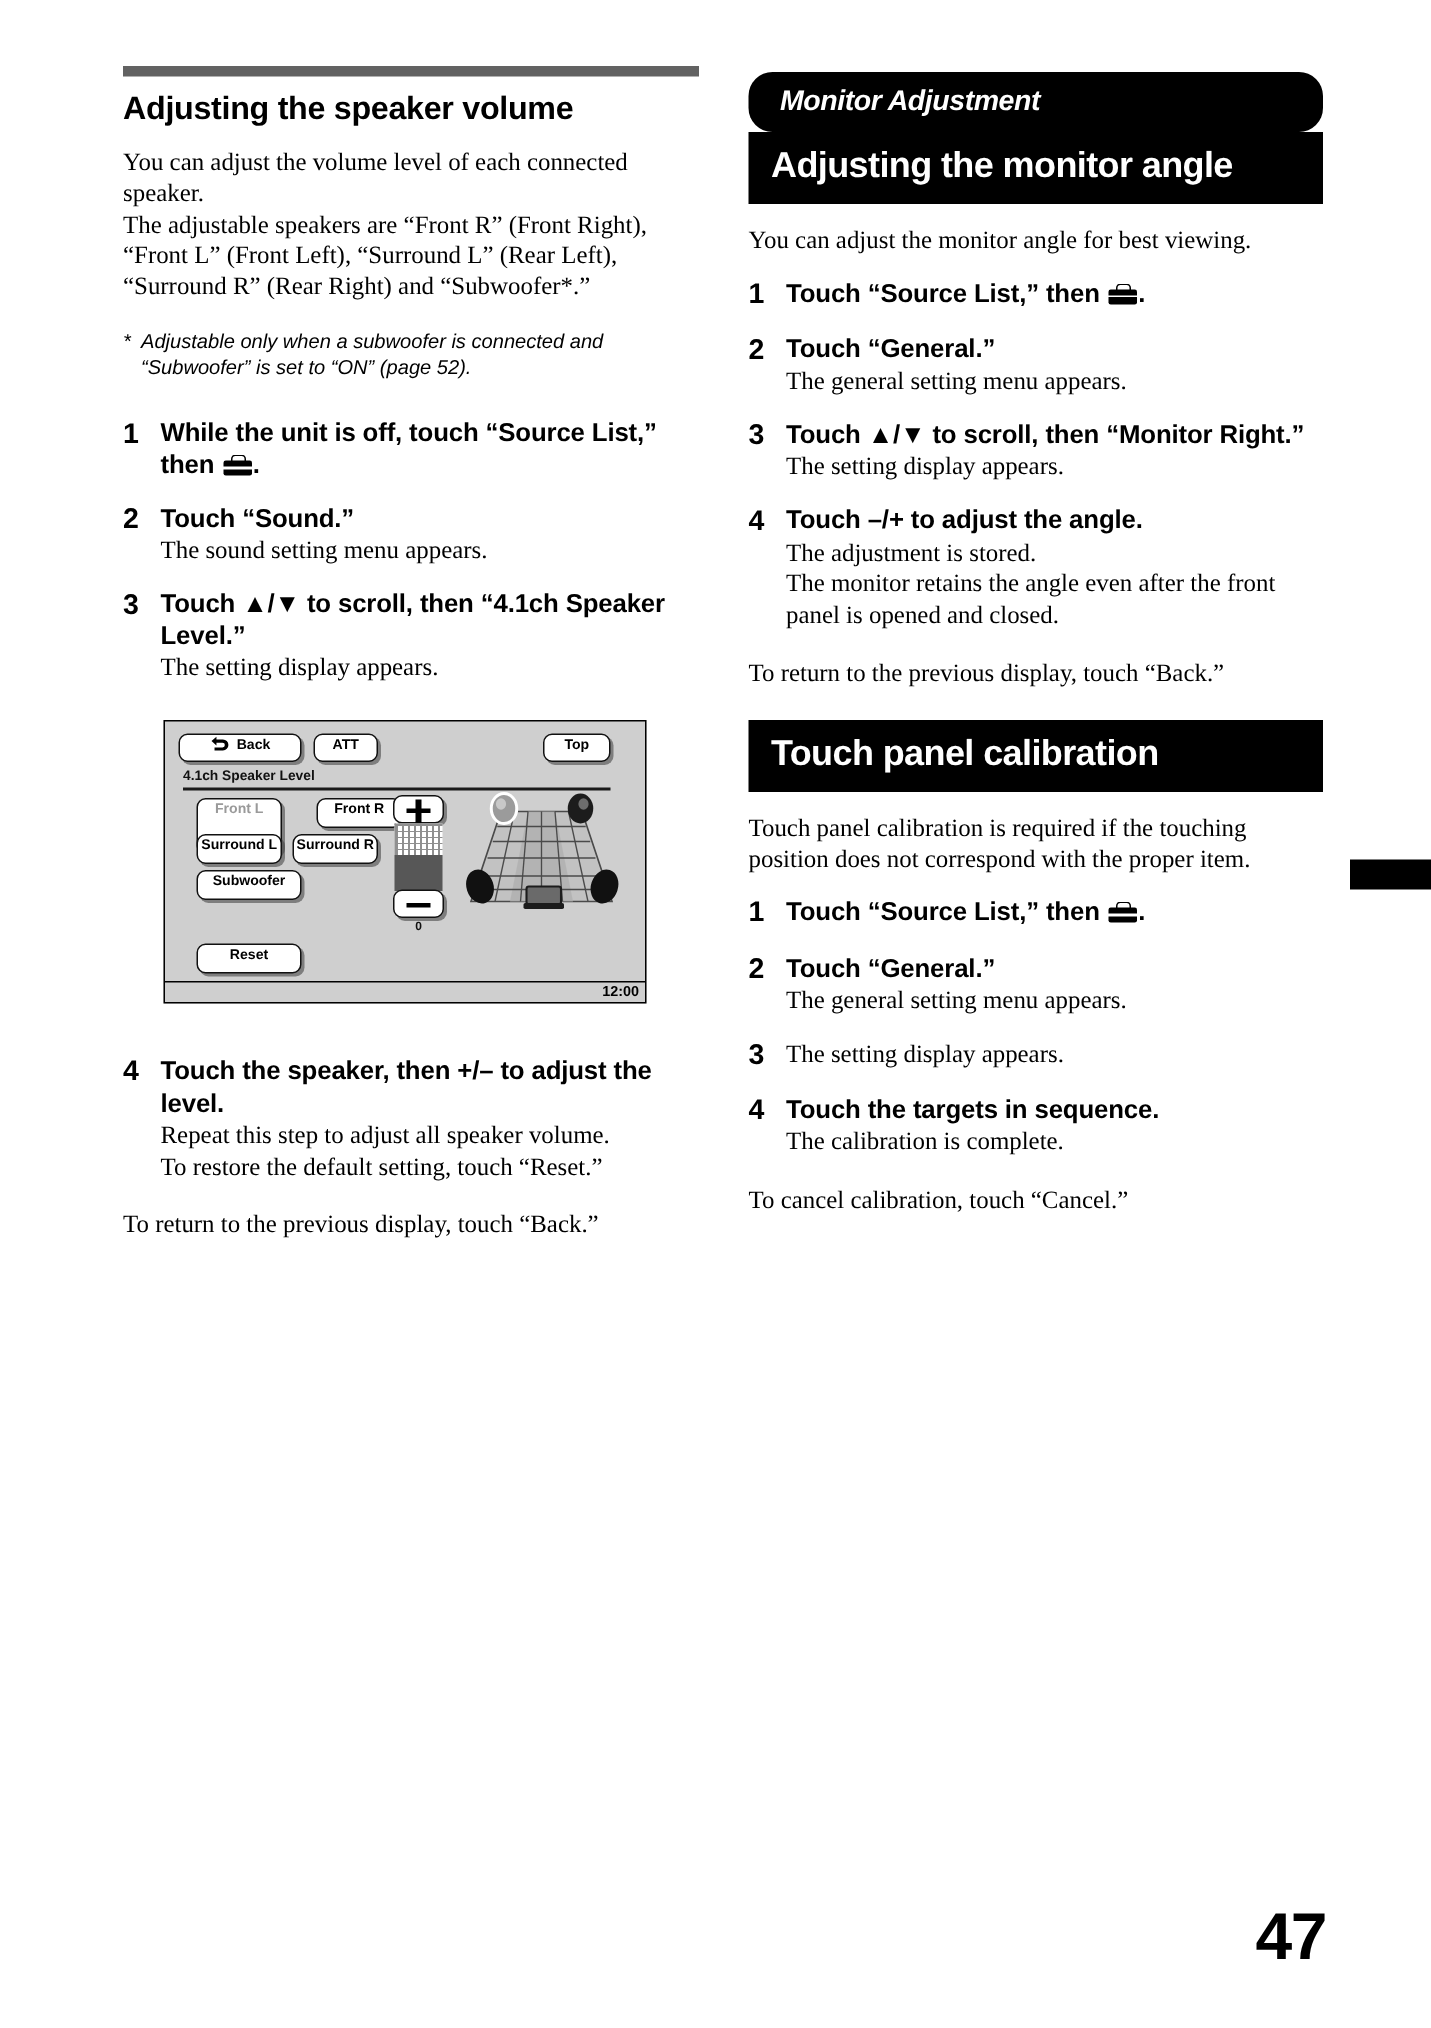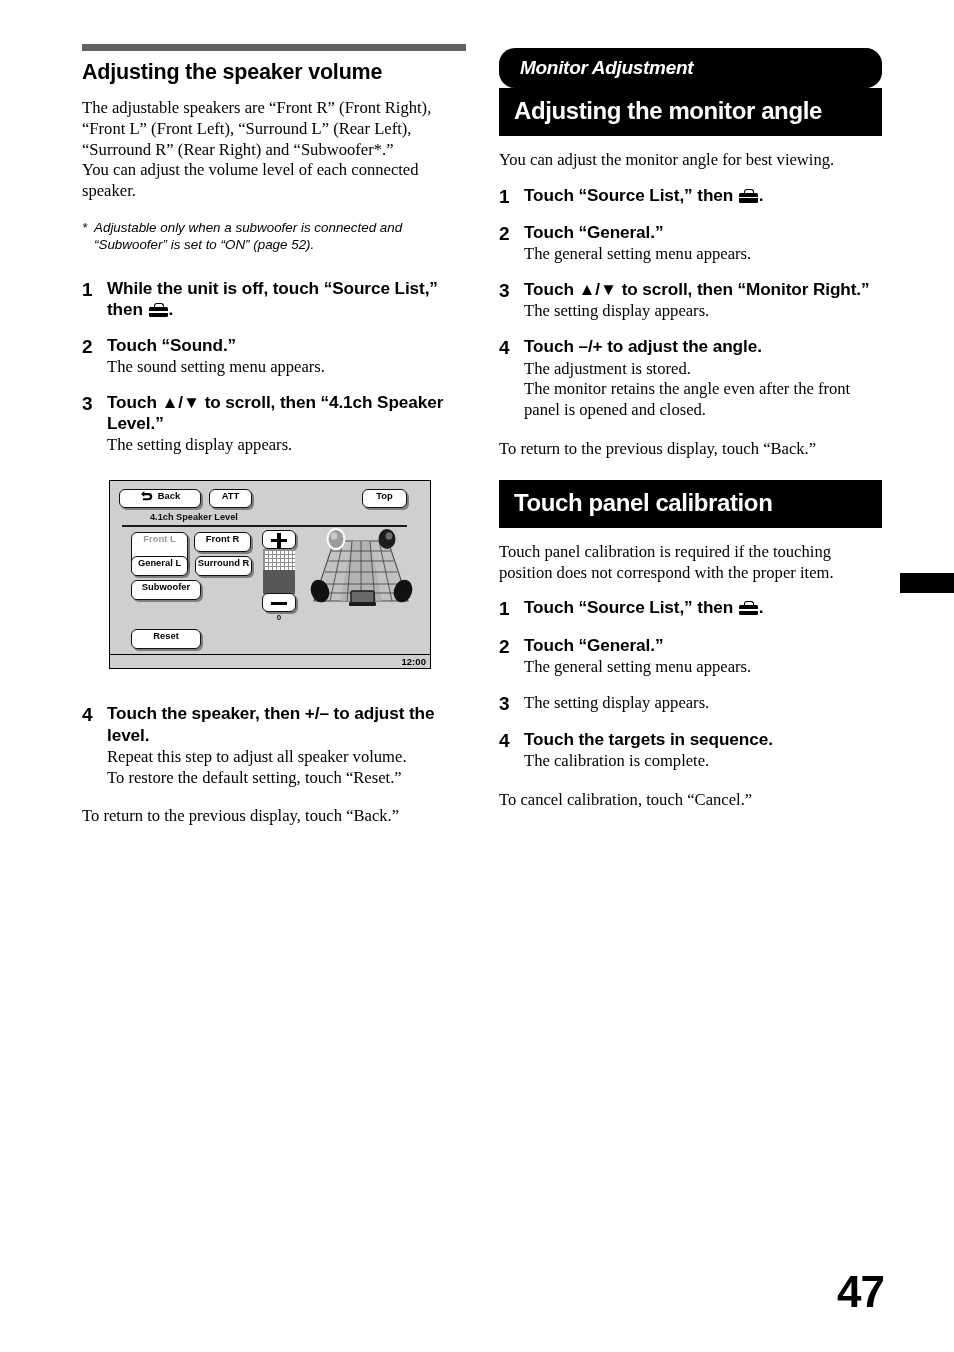--- a/index.html
+++ b/index.html
@@ -177,39 +177,38 @@
     display: flex;
     align-items: flex-start;
     justify-content: center;
     box-sizing: border-box;
   }
   .scr-btn.dim { color: #9a9a9a; }
   .btn-back  { left: 9px;  top: 8px;  width: 82px; height: 19px; }
   .btn-att   { left: 99px; top: 8px;  width: 43px; height: 19px; }
   .btn-top   { left: 252px;top: 8px;  width: 45px; height: 19px; }
   .btn-fl    { left: 21px; top: 51px; width: 57px; height: 38px; }
-  .btn-fr    { left: 84px; top: 51px; width: 57px; height: 20px; }
+  .btn-fr    { left: 101px; top: 51px; width: 57px; height: 20px; }
   .btn-sl    { left: 21px; top: 75px; width: 57px; height: 20px; }
   .btn-sr    { left: 85px; top: 75px; width: 57px; height: 20px; }
   .btn-sw    { left: 21px; top: 99px; width: 70px; height: 20px; }
   .btn-reset { left: 21px; top: 148px;width: 70px; height: 20px; }
 
   .back-arrow {
     width: 13px; height: 11px;
     margin-right: 5px;
     flex: none;
   }
 
   .scr-label {
     position: absolute;
     left: 12px; top: 31px;
     font-size: 9.2px;
     font-weight: bold;
     color: #111;
-    margin-left: 28px;
   }
   .scr-hr {
     position: absolute;
     left: 12px; top: 44px;
     width: 285px; height: 1.4px;
     background: #1a1a1a;
   }
 
   
   .slider-plus, .slider-minus {
@@ -306,22 +305,22 @@
 <body>
 
 <div class="page">
 
   <div class="col-left">
 
     <div class="rule-top"></div>
 
     <h1 class="section-title">Adjusting the speaker volume</h1>
 
+    <p class="body">You can adjust the volume level of each connected speaker.</p>
     <p class="body">The adjustable speakers are “Front R” (Front Right), “Front L” (Front Left), “Surround L” (Rear Left), “Surround R” (Rear Right) and “Subwoofer*.”</p>
-    <p class="body">You can adjust the volume level of each connected speaker.</p>
 
     <div class="footnote">
       <span class="mark">*</span>
       <span class="txt">Adjustable only when a subwoofer is connected and “Subwoofer” is set to “ON” (page 52).</span>
     </div>
 
     <div class="gap-10"></div>
 
     <div class="step">
       <div class="num">1</div>
@@ -367,21 +366,21 @@
         <div class="scr-label">4.1ch Speaker Level</div>
         <div class="scr-hr"></div>
 
         <div class="scr-btn btn-fl dim">
           <span>Front L</span>
         </div>
         <div class="scr-btn btn-fr">
           <span>Front R</span>
         </div>
         <div class="scr-btn btn-sl">
-          <span>General L</span>
+          <span>Surround L</span>
         </div>
         <div class="scr-btn btn-sr">
           <span>Surround R</span>
         </div>
         <div class="scr-btn btn-sw">
           <span>Subwoofer</span>
         </div>
 
         <div class="scr-btn btn-reset">
           <span>Reset</span>

